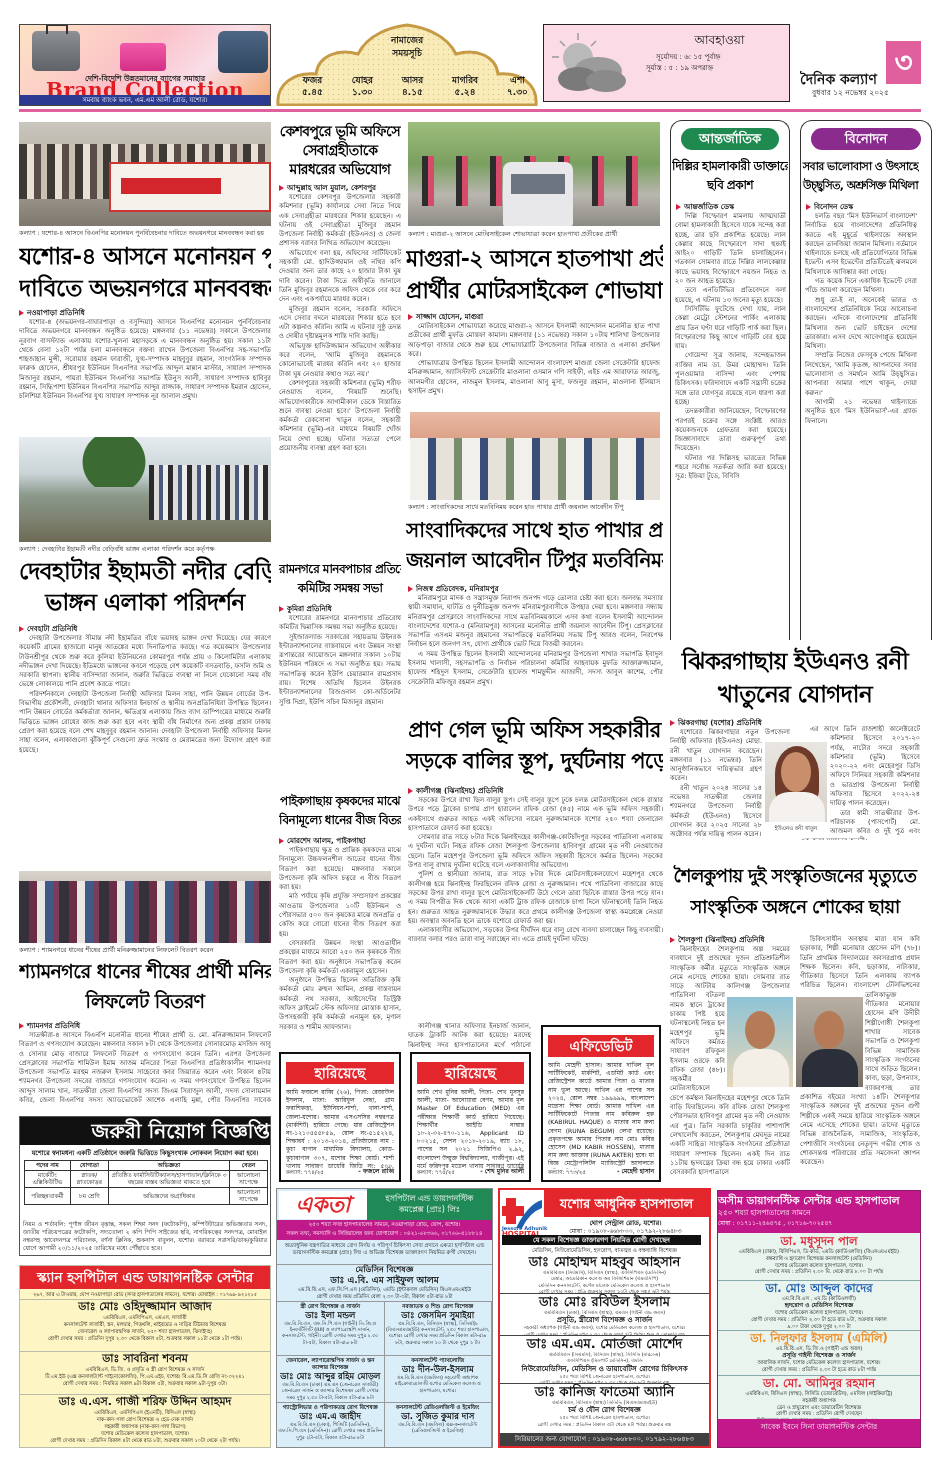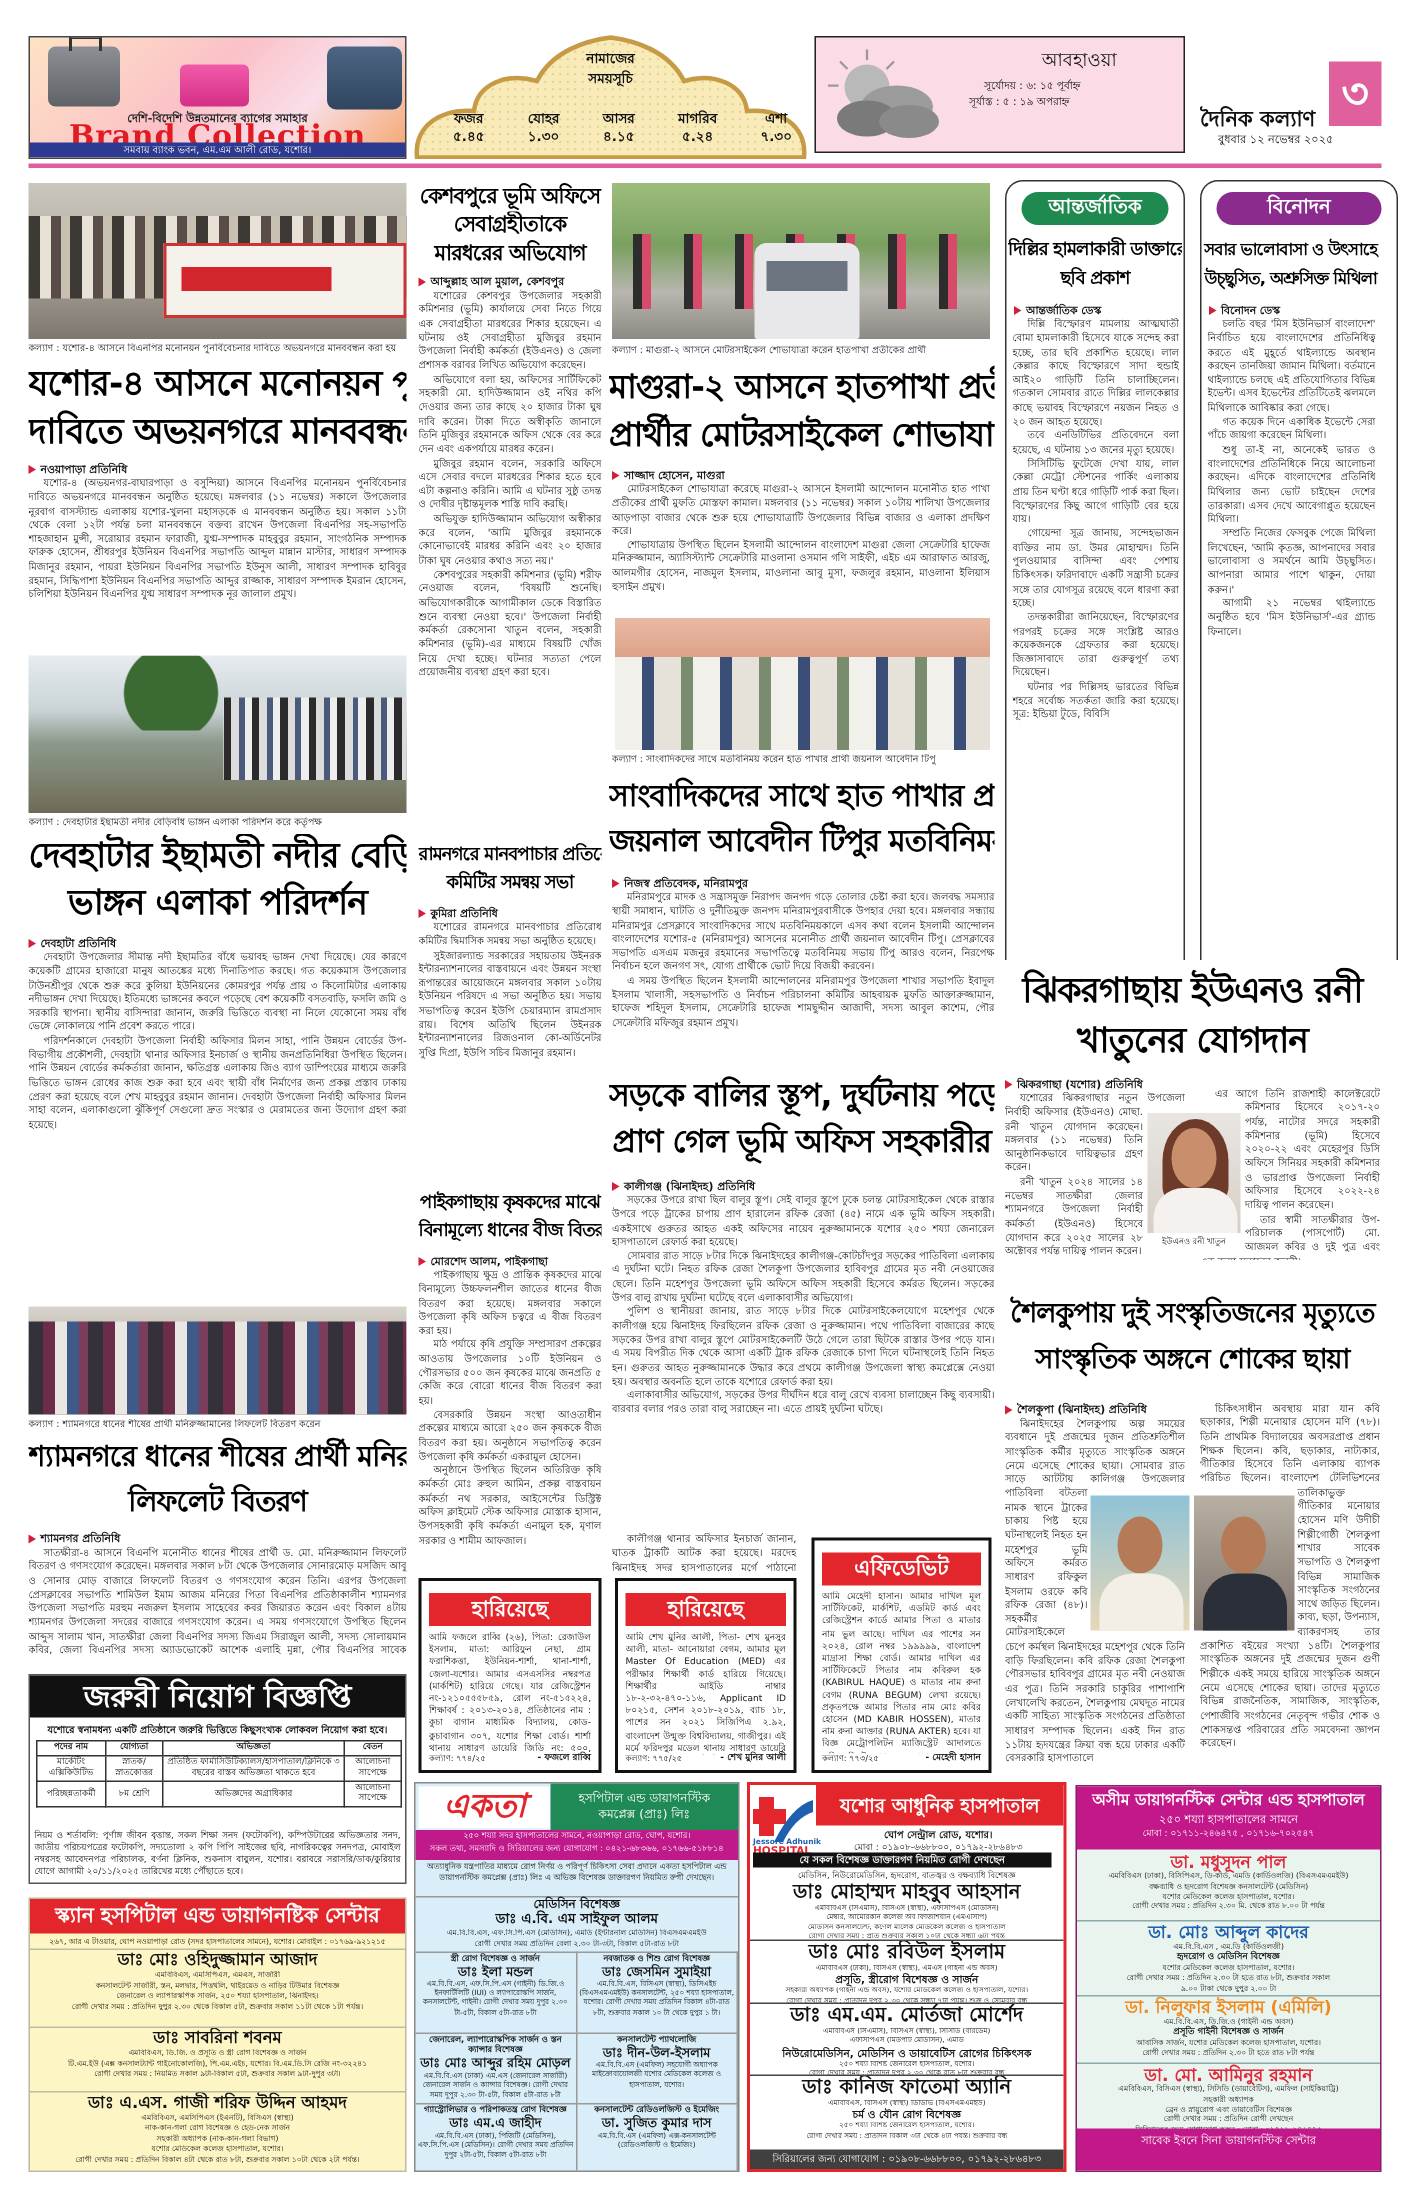--- a/index.html
+++ b/index.html
@@ -61,21 +61,21 @@
 .secbox{border:1.5px solid #333;border-radius:12px 12px 0 0;border-bottom:none}
 .pill{position:absolute;left:10px;right:10px;top:7px;height:22px;border-radius:11px;color:#fff;text-align:center;font-size:13px;line-height:22px;font-weight:bold}
 
 .notice{border:2px solid #111;background:#fff}
 .ntitle{position:absolute;left:5px;right:5px;top:8px;height:22px;background:#e3262b;color:#fff;text-align:center;font-size:14px;font-weight:bold;line-height:22px}
 .ntext{position:absolute;left:5px;right:5px;top:34px;font-size:6px;line-height:8.2px;text-align:justify;overflow:hidden}
 .nref{position:absolute;left:5px;bottom:3px;font-size:5.5px}
 .nsig{position:absolute;right:5px;bottom:3px;font-size:6px;font-weight:bold}
 
 .job{border:1px solid #555}
-.job-h{position:absolute;left:0;right:0;top:0;height:28px;background:#111;color:#fff;text-align:center;font-size:20px;font-weight:bold;line-height:28px}
+.job-h{position:absolute;left:0;right:0;top:0;height:28px;background:#111;color:#fff;text-align:right;font-size:20px;font-weight:bold;line-height:28px}
 .job-i{position:absolute;left:2px;right:2px;top:31px;font-size:6.4px;font-weight:bold;text-align:center;white-space:nowrap;overflow:hidden}
 .job table{position:absolute;left:4px;top:43px;width:244px;border-collapse:collapse;font-size:5.8px;line-height:7px;text-align:center}
 .job td,.job th{border:1px solid #333;padding:1px 2px;font-weight:normal}
 .job th{font-weight:bold}
 .job-t{position:absolute;left:3px;right:3px;top:103px;font-size:5.9px;line-height:8px;text-align:justify}
 
 .scan{background:#fdf5c4;border:1px solid #bba}
 .scan-h{position:absolute;left:0;right:0;top:0;height:23px;background:#e3262b;color:#fff;text-align:center;font-size:13.5px;font-weight:bold;line-height:23px}
 .scan-a{position:absolute;left:0;right:0;top:25px;text-align:center;font-size:5px;white-space:nowrap;overflow:hidden}
 .scan-doc{position:absolute;left:0;right:0;text-align:center;border-top:1px solid #bba;overflow:hidden}
@@ -105,21 +105,21 @@
 .jah-logotxt{position:absolute;left:2px;top:35px;font-size:5px;color:#1f5fb0;font-weight:bold;line-height:6px}
 .jah-ban{position:absolute;left:2px;right:8px;top:45px;height:10px;background:#111;color:#fff;text-align:center;font-size:6.5px;line-height:10px;font-weight:bold;white-space:nowrap;overflow:hidden}
 .jah-spec{position:absolute;left:0;right:0;top:57px;text-align:center;font-size:5.5px;white-space:nowrap}
 .jah-doc{position:absolute;left:0;right:0;text-align:center;overflow:hidden;border-bottom:1px solid #444}
 .jah-doc .n{font-size:13px;font-weight:bold;line-height:16px;white-space:nowrap}
 .jah-doc .l{font-size:4.8px;line-height:6.3px;white-space:nowrap;overflow:hidden}
 .jah-doc .b{font-size:7px;font-weight:bold;line-height:9px;white-space:nowrap}
 .jah-foot{position:absolute;left:0;right:0;bottom:0;height:13px;background:#404040;color:#fff;text-align:center;font-size:6.5px;line-height:13px;white-space:nowrap}
 
 .ashim{background:#e9f4ef;border:1.5px solid #8a1c6a}
-.as-h{position:absolute;left:0;right:0;top:0;height:42px;background:#c2188a;color:#fff;text-align:center}
+.as-h{position:absolute;left:0;right:0;top:0;height:42px;background:#c2188a;color:#fff;text-align:left}
 .as-h .t{font-size:10.5px;line-height:15px;font-weight:bold;padding-top:2px;white-space:nowrap}
 .as-h .s{font-size:7.5px;line-height:10px}
 .as-h .p{font-size:6px;line-height:9px}
 .as-doc{position:absolute;left:0;right:0;text-align:center;border-bottom:1px solid #8aa;overflow:hidden}
 .as-doc .n{font-size:11.5px;font-weight:bold;line-height:14px;white-space:nowrap}
 .as-doc .l{font-size:5px;line-height:6.8px;white-space:nowrap}
 .as-doc .b{font-size:5.8px;font-weight:bold;line-height:7.5px}
 .as-foot{position:absolute;left:0;right:0;bottom:0;height:28px;background:#c2188a;color:#fff;text-align:center;font-size:7.5px;line-height:16px}
 </style>
 </head>
@@ -350,22 +350,22 @@
   <div>সাংবাদিকদের সাথে হাত পাখার প্রার্থী</div>
   <div>জয়নাল আবেদীন টিপুর মতবিনিময়</div>
 </div>
 <div class="by" style="left:408px;top:584px"><span class="mk"></span><span>নিজস্ব প্রতিবেদক, মনিরামপুর</span></div>
 <div class="bd" style="left:408px;top:594px;width:255px;height:108px">
   <p>মনিরামপুরে মাদক ও সন্ত্রাসমুক্ত নিরাপদ জনপদ গড়ে তোলার চেষ্টা করা হবে। জলবদ্ধ সমস্যার স্থায়ী সমাধান, ঘাটতি ও দুর্নীতিমুক্ত জনপদ মনিরামপুরবাসীকে উপহার দেয়া হবে। মঙ্গলবার সন্ধ্যায় মনিরামপুর প্রেসক্লাবে সাংবাদিকদের সাথে মতবিনিময়কালে এসব কথা বলেন ইসলামী আন্দোলন বাংলাদেশের যশোর-৫ (মনিরামপুর) আসনের মনোনীত প্রার্থী জয়নাল আবেদীন টিপু। প্রেসক্লাবের সভাপতি এসএম মজনুর রহমানের সভাপতিত্বে মতবিনিময় সভায় টিপু আরও বলেন, নিরপেক্ষ নির্বাচন হলে জনগণ সৎ, যোগ্য প্রার্থীকে ভোট দিয়ে বিজয়ী করবেন।</p>
   <p>এ সময় উপস্থিত ছিলেন ইসলামী আন্দোলনের মনিরামপুর উপজেলা শাখার সভাপতি ইবাদুল ইসলাম খালাসী, সহসভাপতি ও নির্বাচন পরিচালনা কমিটির আহবায়ক মুফতি আক্তারুজ্জামান, হাফেজ শহিদুল ইসলাম, সেক্রেটারি হাফেজ শামছুদ্দীন আজাদী, সদস্য আবুল কাশেম, পৌর সেক্রেটারি মফিজুর রহমান প্রমুখ।</p>
 </div>
 
 <div class="hl" style="left:406px;top:715px;width:257px;font-size:21px;line-height:31px">
+  <div>প্রাণ গেল ভূমি অফিস সহকারীর</div>
   <div>সড়কে বালির স্তূপ, দুর্ঘটনায় পড়ে</div>
-  <div>প্রাণ গেল ভূমি অফিস সহকারীর</div>
 </div>
 <div class="by" style="left:408px;top:786px"><span class="mk"></span><span>কালীগঞ্জ (ঝিনাইদহ) প্রতিনিধি</span></div>
 <div class="bd" style="left:408px;top:796px;width:255px;height:226px">
   <p>সড়কের উপরে রাখা ছিল বালুর স্তূপ। সেই বালুর স্তূপে ঢুকে চলন্ত মোটরসাইকেল থেকে রাস্তার উপরে পড়ে ট্রাকের চাপায় প্রাণ হারালেন রফিক রেজা (৪৫) নামে এক ভূমি অফিস সহকারী। একইসাথে গুরুতর আহত একই অফিসের নায়েব নুরুজ্জামানকে যশোর ২৫০ শয্যা জেনারেল হাসপাতালে রেফার্ড করা হয়েছে।</p>
   <p>সোমবার রাত সাড়ে ৮টার দিকে ঝিনাইদহের কালীগঞ্জ-কোটচাঁদপুর সড়কের পাতিবিলা এলাকায় এ দুর্ঘটনা ঘটে। নিহত রফিক রেজা শৈলকুপা উপজেলার হাবিবপুর গ্রামের মৃত নবী নেওয়াজের ছেলে। তিনি মহেশপুর উপজেলা ভূমি অফিসে অফিস সহকারী হিসেবে কর্মরত ছিলেন। সড়কের উপর বালু রাখায় দুর্ঘটনা ঘটেছে বলে এলাকাবাসীর অভিযোগ।</p>
   <p>পুলিশ ও স্থানীয়রা জানায়, রাত সাড়ে ৮টার দিকে মোটরসাইকেলযোগে মহেশপুর থেকে কালীগঞ্জ হয়ে ঝিনাইদহ ফিরছিলেন রফিক রেজা ও নুরুজ্জামান। পথে পাতিবিলা বাজারের কাছে সড়কের উপর রাখা বালুর স্তূপে মোটরসাইকেলটি উঠে গেলে তারা ছিটকে রাস্তার উপর পড়ে যান। এ সময় বিপরীত দিক থেকে আসা একটি ট্রাক রফিক রেজাকে চাপা দিলে ঘটনাস্থলেই তিনি নিহত হন। গুরুতর আহত নুরুজ্জামানকে উদ্ধার করে প্রথমে কালীগঞ্জ উপজেলা স্বাস্থ্য কমপ্লেক্সে নেওয়া হয়। অবস্থার অবনতি হলে তাকে যশোরে রেফার্ড করা হয়।</p>
   <p>এলাকাবাসীর অভিযোগ, সড়কের উপর দীর্ঘদিন ধরে বালু রেখে ব্যবসা চালাচ্ছেন কিছু ব্যবসায়ী। বারবার বলার পরও তারা বালু সরাচ্ছেন না। এতে প্রায়ই দুর্ঘটনা ঘটছে।</p>
 </div>
 <div class="bd" style="left:408px;top:1022px;width:123px;height:26px">
     <p>কালীগঞ্জ থানার অফিসার ইনচার্জ জানান, ঘাতক ট্রাকটি আটক করা হয়েছে। মরদেহ ঝিনাইদহ সদর হাসপাতালের মর্গে পাঠানো হয়েছে। এ ঘটনায় তদন্ত সাপেক্ষে আইনগত ব্যবস্থা নিবেন বলে জানান তিনি।</p>

